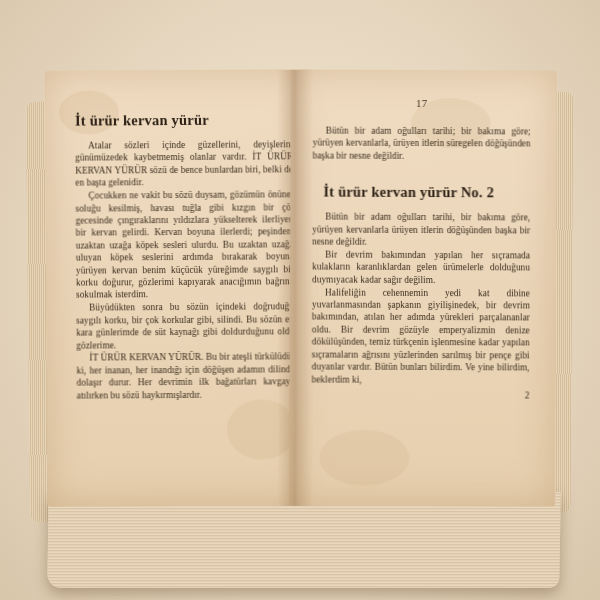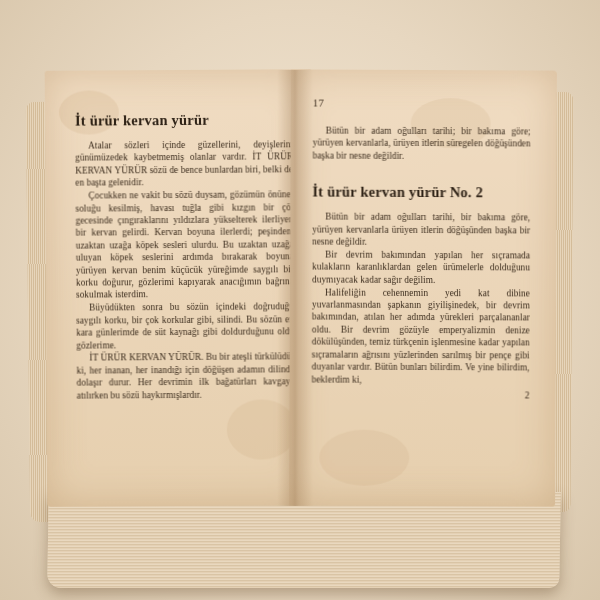--- a/index.html
+++ b/index.html
@@ -125,21 +125,21 @@
     color: #33261a;
   }
   .page.left .col { left: 30px; right: 18px; }
   .page.right .col { left: 22px; right: 26px; }
 
   .folio {
     font-size: 10.5px;
     letter-spacing: .4px;
     color: #3a2c1d;
   }
-  .folio.right { text-align: left; }
+  .folio.right { text-align: center; }
 
   .heading {
     font-size: 14.5px;
     font-weight: bold;
     letter-spacing: .2px;
     margin: 10px 0 10px 0;
     color: #2e2216;
   }
   .heading.top { margin-top: 14px; }
 
@@ -186,21 +186,21 @@
         <p class="body">İT ÜRÜR KERVAN YÜRÜR. Bu bir ateşli türkülüdür ki, her inanan, her inandığı için döğüşen adamın dilinde dolaşır durur. Her devrimin ilk bağatürları kavgaya atılırken bu sözü haykırmışlardır.</p>
       </div>
     </div>
 
     <div class="page right blur">
       <div class="stain" style="left:120px;top:28px;width:80px;height:50px;background:rgba(168,118,62,0.09);"></div>
       <div class="stain" style="left:30px;top:360px;width:90px;height:56px;background:rgba(168,118,62,0.08);"></div>
       <div class="col">
         <div class="folio right">17</div>
         <p class="body" style="margin-top:16px;">Bütün bir adam oğulları tarihi; bir bakıma göre; yürüyen kervanlarla, ürüyen itlerin süregelen döğüşünden başka bir nesne değildir.</p>
-        <div class="heading" style="margin-top:22px;">İt ürür kervan yürür No. 2</div>
+        <div class="heading" style="margin-top:22px;margin-left:11px;">İt ürür kervan yürür No. 2</div>
         <p class="body">Bütün bir adam oğulları tarihi, bir bakıma göre, yürüyen kervanlarla ürüyen itlerin döğüşünden başka bir nesne değildir.</p>
         <p class="body">Bir devrim bakımından yapılan her sıçramada kulakların karanlıklardan gelen ürümelerle dolduğunu duymıyacak kadar sağır değilim.</p>
         <p class="body">Halifeliğin cehennemin yedi kat dibine yuvarlanmasından şapkanın giyilişinedek, bir devrim bakımından, atılan her adımda yürekleri parçalananlar oldu. Bir devrim gözüyle emperyalizmin denize dökülüşünden, temiz türkçenin işlenmesine kadar yapılan sıçramaların ağrısını yüzlerinden sarılmış bir pençe gibi duyanlar vardır. Bütün bunları bilirdim. Ve yine bilirdim, beklerdim ki,</p>
         <div class="small-num">2</div>
       </div>
     </div>
 
     <div class="gutter"></div>
   </div>
 </div>

